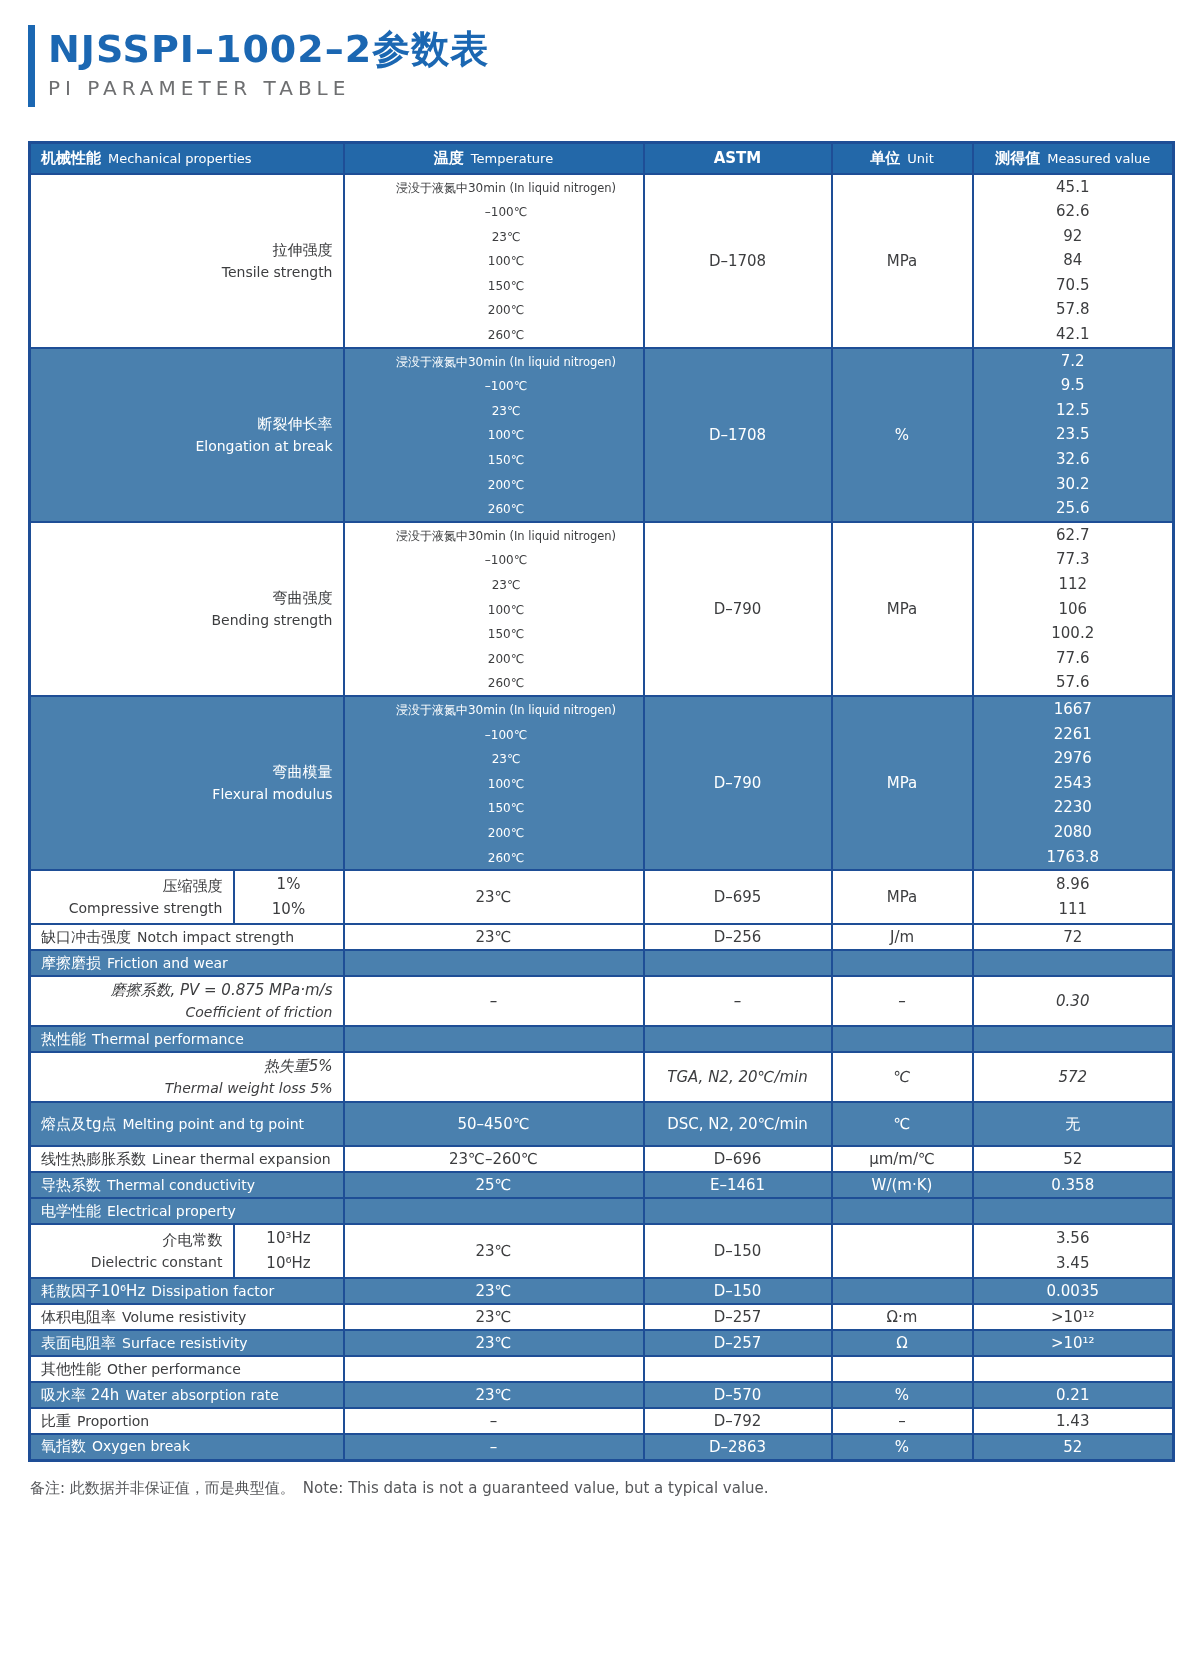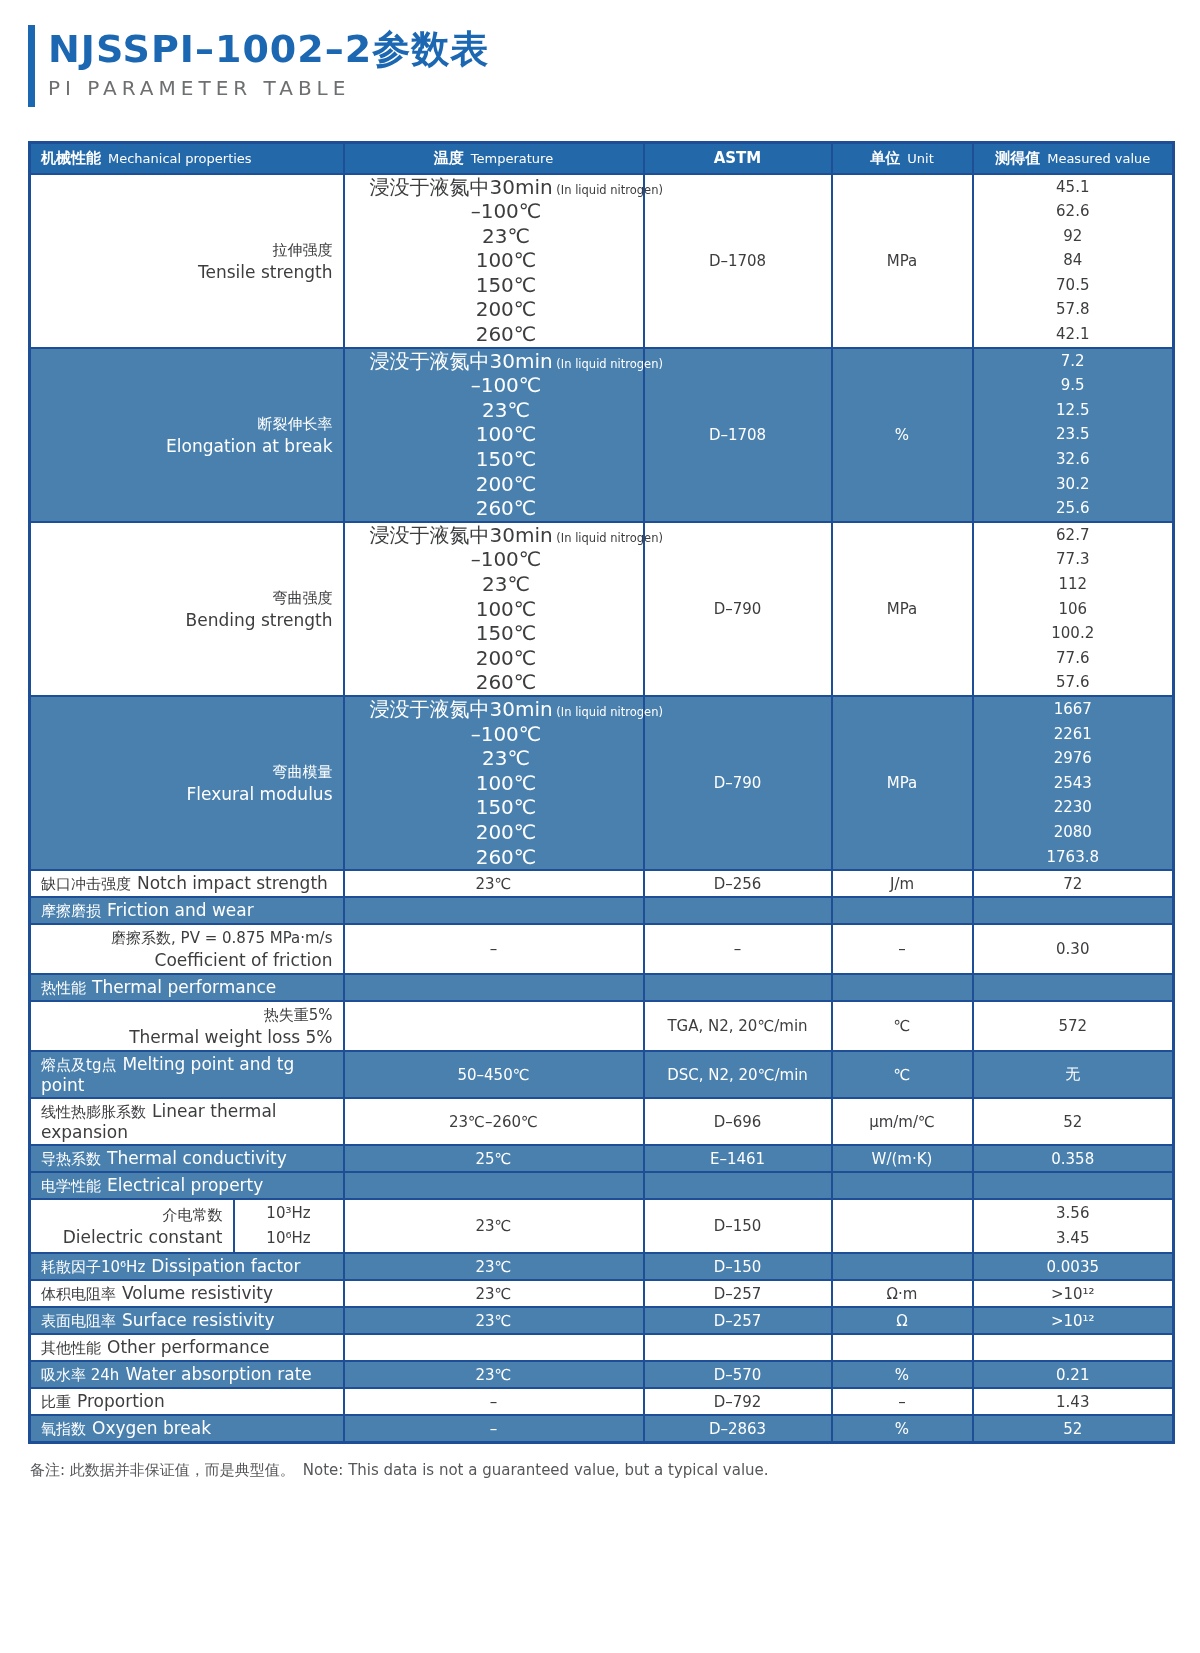--- a/index.html
+++ b/index.html
@@ -34,31 +34,31 @@
     background:var(--hdr);color:#fff;height:31px;
     font-weight:bold;font-size:15px;text-align:center;white-space:nowrap;
   }
   thead th.left{text-align:left;padding-left:10px;}
   .hen{font-weight:normal;font-size:13px;margin-left:7px;}
   tr.white td{background:#ffffff;color:var(--ink);}
   tr.blue  td{background:var(--rowblue);color:#ffffff;}
   td{text-align:center;font-size:15px;}
   td.label{text-align:left;padding:2px 10px;}
   td.label .cn{font-size:15px;}
-  td.label .en{font-size:17px;}
+  td.label .en{font-size:14px;}
   td.label.stack .cn,td.label.stack .en{display:block;line-height:22px;text-align:right;}
   td.label.inline .en{margin-left:6px;}
   tr{height:26px;}
   tr.t-block{height:172px;}
   tr.rh54{height:54px;}
-  tr.rh50{height:50px;}
+  tr.rh50{height:50px;font-style:italic;}
   tr.rh48{height:44px;}
   .line{height:24.6px;line-height:24.6px;white-space:nowrap;}
   .line2{height:25px;line-height:25px;}
-  .main{font-size:20px;margin-left:25px;}
+  .main{font-size:12px;margin-left:25px;}
   .tnote{font-size:11.5px;}
   
   .footnote{margin:17px 0 0 30px;font-size:15px;color:var(--note);}
   .footnote .en{margin-left:8px;}
 </style>
 </head>
 <body>
 
 <header class="page-header">
   <div class="accent"></div>
@@ -184,20 +184,37 @@
         <td class="lines">
           <div class="line">1667</div>
           <div class="line">2261</div>
           <div class="line">2976</div>
           <div class="line">2543</div>
           <div class="line">2230</div>
           <div class="line">2080</div>
           <div class="line">1763.8</div>
         </td>
       </tr>
+      <tr class="white t-split rh54">
+        <td class="label stack">
+          <div class="cn">压缩强度</div>
+          <div class="en">Compressive strength</div>
+        </td>
+        <td class="lines2">
+          <div class="line2">1%</div>
+          <div class="line2">10%</div>
+        </td>
+        <td>23℃</td>
+        <td>D–695</td>
+        <td>MPa</td>
+        <td class="lines2">
+          <div class="line2">8.96</div>
+          <div class="line2">111</div>
+        </td>
+      </tr>
       <tr class="white t-simple">
         <td class="label inline" colspan="2"><span class="cn">缺口冲击强度</span><span class="en">Notch impact strength</span></td>
         <td>23℃</td>
         <td>D–256</td>
         <td>J/m</td>
         <td>72</td>
       </tr>
       <tr class="blue t-section">
         <td class="label inline" colspan="2"><span class="cn">摩擦磨损</span><span class="en">Friction and wear</span></td>
         <td></td>

